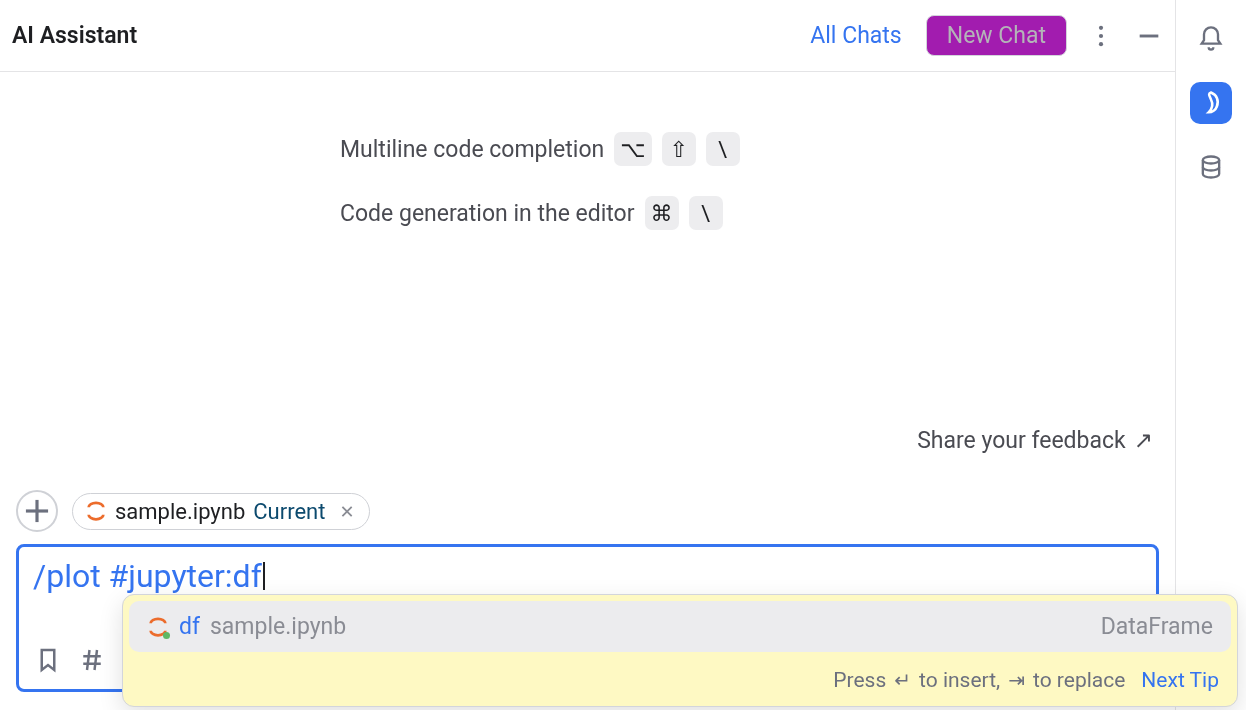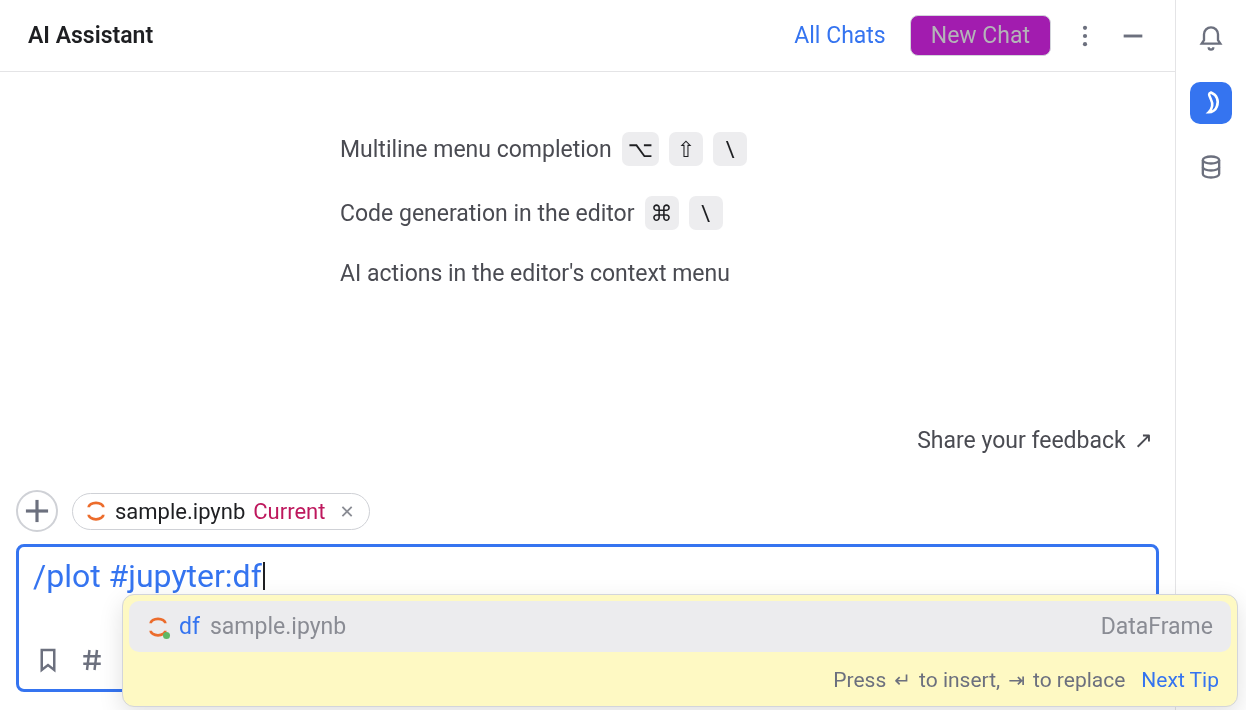--- a/index.html
+++ b/index.html
@@ -3,39 +3,39 @@
 <meta charset="utf-8">
 <style>
   * { box-sizing: border-box; margin: 0; padding: 0; }
   html, body { width: 1246px; height: 710px; font-family: -apple-system, BlinkMacSystemFont, "Segoe UI", Roboto, sans-serif; background: #fff; color: #1e1f22; overflow: hidden; }
   .app { display: flex; width: 100%; height: 100%; }
   .main { flex: 1; display: flex; flex-direction: column; border-right: 1px solid #e4e4e6; }
   .sidebar { width: 70px; display: flex; flex-direction: column; align-items: center; padding-top: 18px; gap: 22px; }
   .sidebar-icon { width: 42px; height: 42px; border-radius: 10px; display: flex; align-items: center; justify-content: center; cursor: pointer; }
   .sidebar-icon.active { background: #3574f0; color: #fff; }
   .sidebar-icon svg { width: 28px; height: 28px; }
-  .header { height: 72px; display: flex; align-items: center; padding: 0 28px; border-bottom: 1px solid #e4e4e6; }
+  .header { height: 72px; display: flex; align-items: center; padding: 0 12px; border-bottom: 1px solid #e4e4e6; }
   .header-title { font-size: 23px; font-weight: 600; }
   .header-spacer { flex: 1; }
   .header-link { font-size: 23px; color: #3574f0; margin-right: 24px; cursor: pointer; }
   .new-chat-btn { font-size: 23px; color: #b4b4b8; background: #a21caf; border: 1px solid #d3d5db; border-radius: 8px; padding: 6px 20px; cursor: pointer; font-family: inherit; }
   .header-icon { width: 28px; height: 28px; margin-left: 20px; display: flex; align-items: center; justify-content: center; cursor: pointer; color: #6c707e; }
   .body { flex: 1; display: flex; flex-direction: column; overflow: hidden; }
   .features { flex: 1; padding: 60px 0 0 340px; }
   .feature-row { display: flex; align-items: center; font-size: 23px; color: #4a4b52; margin-bottom: 30px; gap: 10px; }
   .kbd { display: inline-flex; align-items: center; justify-content: center; min-width: 34px; height: 34px; padding: 0 6px; background: #ededef; border-radius: 7px; font-size: 22px; color: #1e1f22; }
   .feature-link { color: #3574f0; font-size: 23px; cursor: pointer; }
   .feedback-row { text-align: right; font-size: 23px; color: #4a4b52; padding: 0 22px 24px 0; cursor: pointer; }
   .feedback-row .arrow { margin-left: 8px; }
   .input-area { padding: 12px 16px 18px 16px; position: relative; }
   .context-row { display: flex; align-items: center; gap: 14px; margin-bottom: 12px; }
   .plus-btn { width: 42px; height: 42px; border: 2px solid #cfd1d6; border-radius: 50%; display: flex; align-items: center; justify-content: center; cursor: pointer; color: #6c707e; font-size: 26px; }
   .context-chip { display: inline-flex; align-items: center; gap: 8px; border: 1px solid #cfd1d6; border-radius: 22px; padding: 5px 14px 5px 12px; font-size: 22px; cursor: pointer; }
   .context-chip .fname { color: #1e1f22; }
-  .context-chip .cur { color: #be185d; }
+  .context-chip .cur { color: #0c4a6e; }
   .context-chip .close { color: #8a8c94; margin-left: 6px; font-size: 18px; }
   .jupyter-icon { width: 22px; height: 22px; position: relative; }
   
   .jupyter-icon svg { width: 22px; height: 22px; }
   .input-box { border: 3px solid #3574f0; border-radius: 8px; padding: 10px 14px 14px 14px; min-height: 148px; display: flex; flex-direction: column; position: relative; }
   .typed-line { font-size: 32px; display: flex; align-items: center; }
   .typed-cmd { color: #3574f0; }
   .typed-cursor { width: 2px; height: 28px; background: #1e1f22; margin-left: 1px; animation: blink 1s step-end infinite; }
   @keyframes blink { 50% { opacity: 0; } }
   .input-bottom-icons { margin-top: auto; display: flex; align-items: center; gap: 14px; color: #6c707e; }
@@ -71,32 +71,29 @@
       <div class="header-icon">
         <svg viewBox="0 0 24 24" stroke="currentColor" stroke-width="2.5">
             <line x1="4" y1="12" x2="20" y2="12"></line>
           </svg>
       </div>
     </div>
 
     <div class="body">
       <div class="features">
         <div class="feature-row">
-          <span>Multiline menu completion</span>
+          <span>Multiline code completion</span>
           <span class="kbd">⌥</span>
           <span class="kbd">⇧</span>
           <span class="kbd">\</span>
         </div>
         <div class="feature-row">
           <span>Code generation in the editor</span>
           <span class="kbd">⌘</span>
           <span class="kbd">\</span>
-        </div>
-        <div class="feature-row">
-          <span>AI actions in the editor's context menu</span>
         </div>
       </div>
 
       <div class="feedback-row">
         <span>Share your feedback</span><span class="arrow">↗</span>
       </div>
 
       <div class="input-area">
         <div class="context-row">
           <div class="plus-btn">

